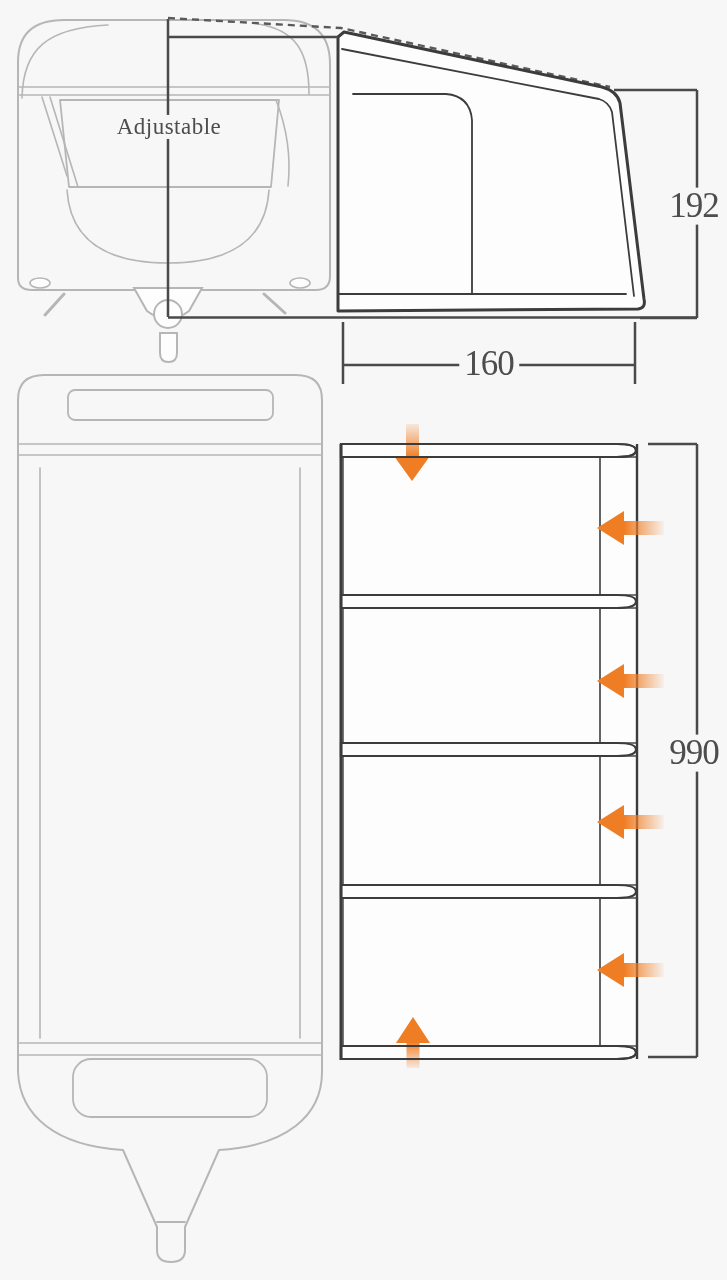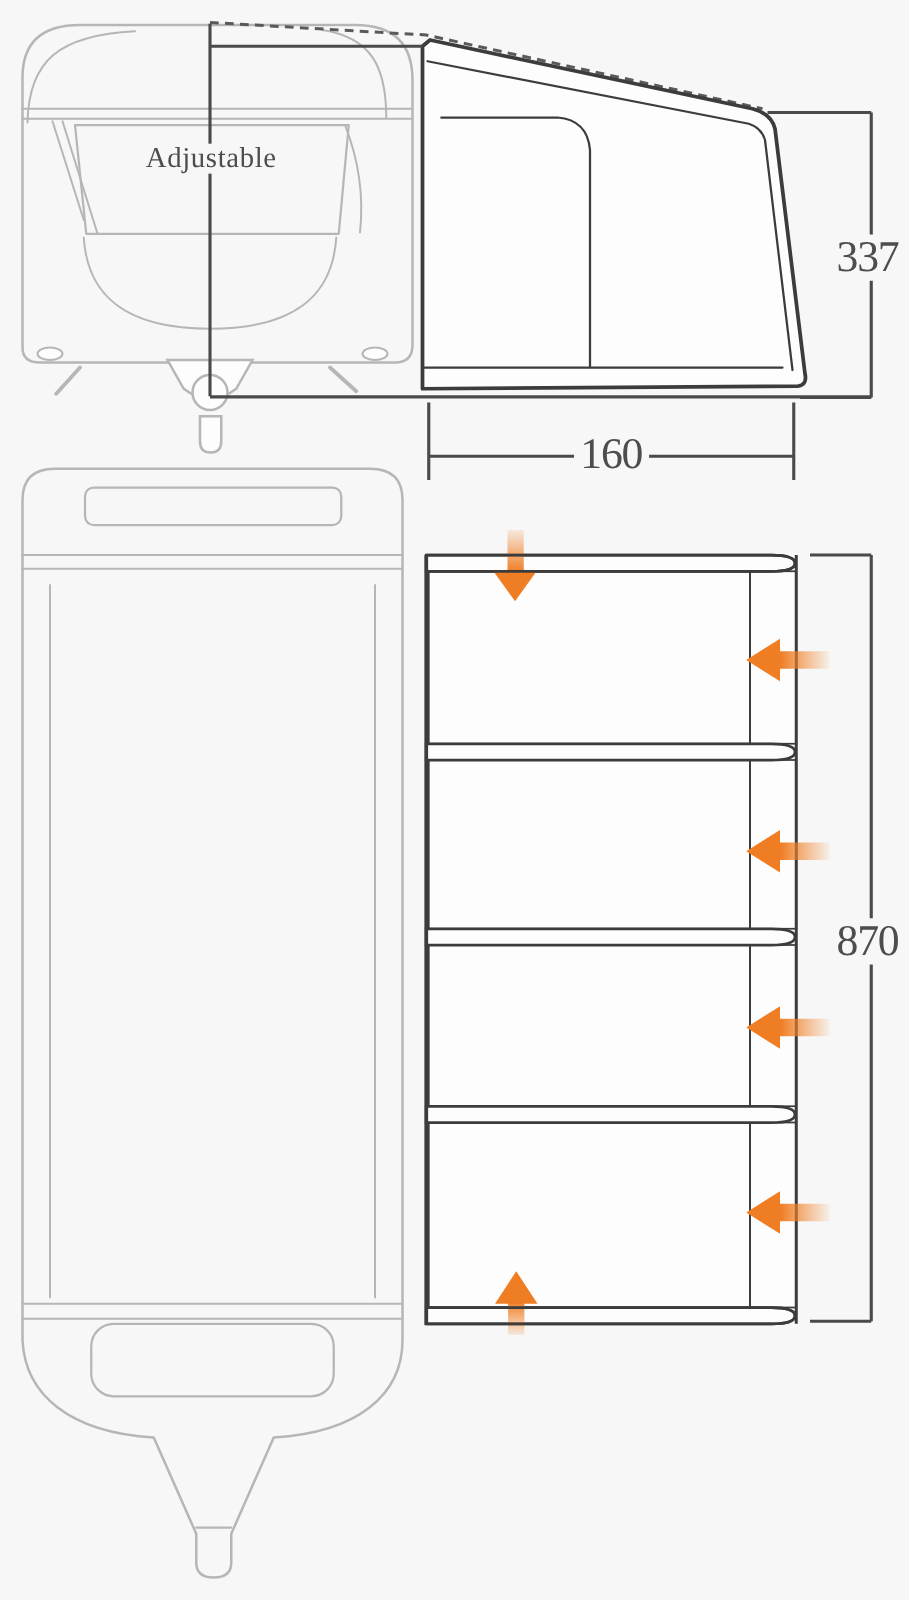--- a/index.html
+++ b/index.html
@@ -164,16 +164,16 @@
       <path class="barline" stroke-width="2.2" d="M341,1046 L617,1046 Q636,1046 636,1052.5 Q636,1059 617,1059 L341,1059"></path>
     </g>
 
     <g class="dim">
       <path stroke-width="2.5" d="M648,444 H697 M697,444 V1057 M648,1057 H697"></path>
     </g>
   </svg>
 
   <div class="lbl lbl-small" style="left:169px;top:127px;">Adjustable</div>
   <div class="lbl lbl-dim" style="left:489px;top:364px;">160</div>
-  <div class="lbl lbl-dim" style="left:694px;top:206px;">337</div>
-  <div class="lbl lbl-dim" style="left:694px;top:753px;">870</div>
+  <div class="lbl lbl-dim" style="left:694px;top:206px;">192</div>
+  <div class="lbl lbl-dim" style="left:694px;top:753px;">990</div>
 
 </div>
 
 </body></html>

